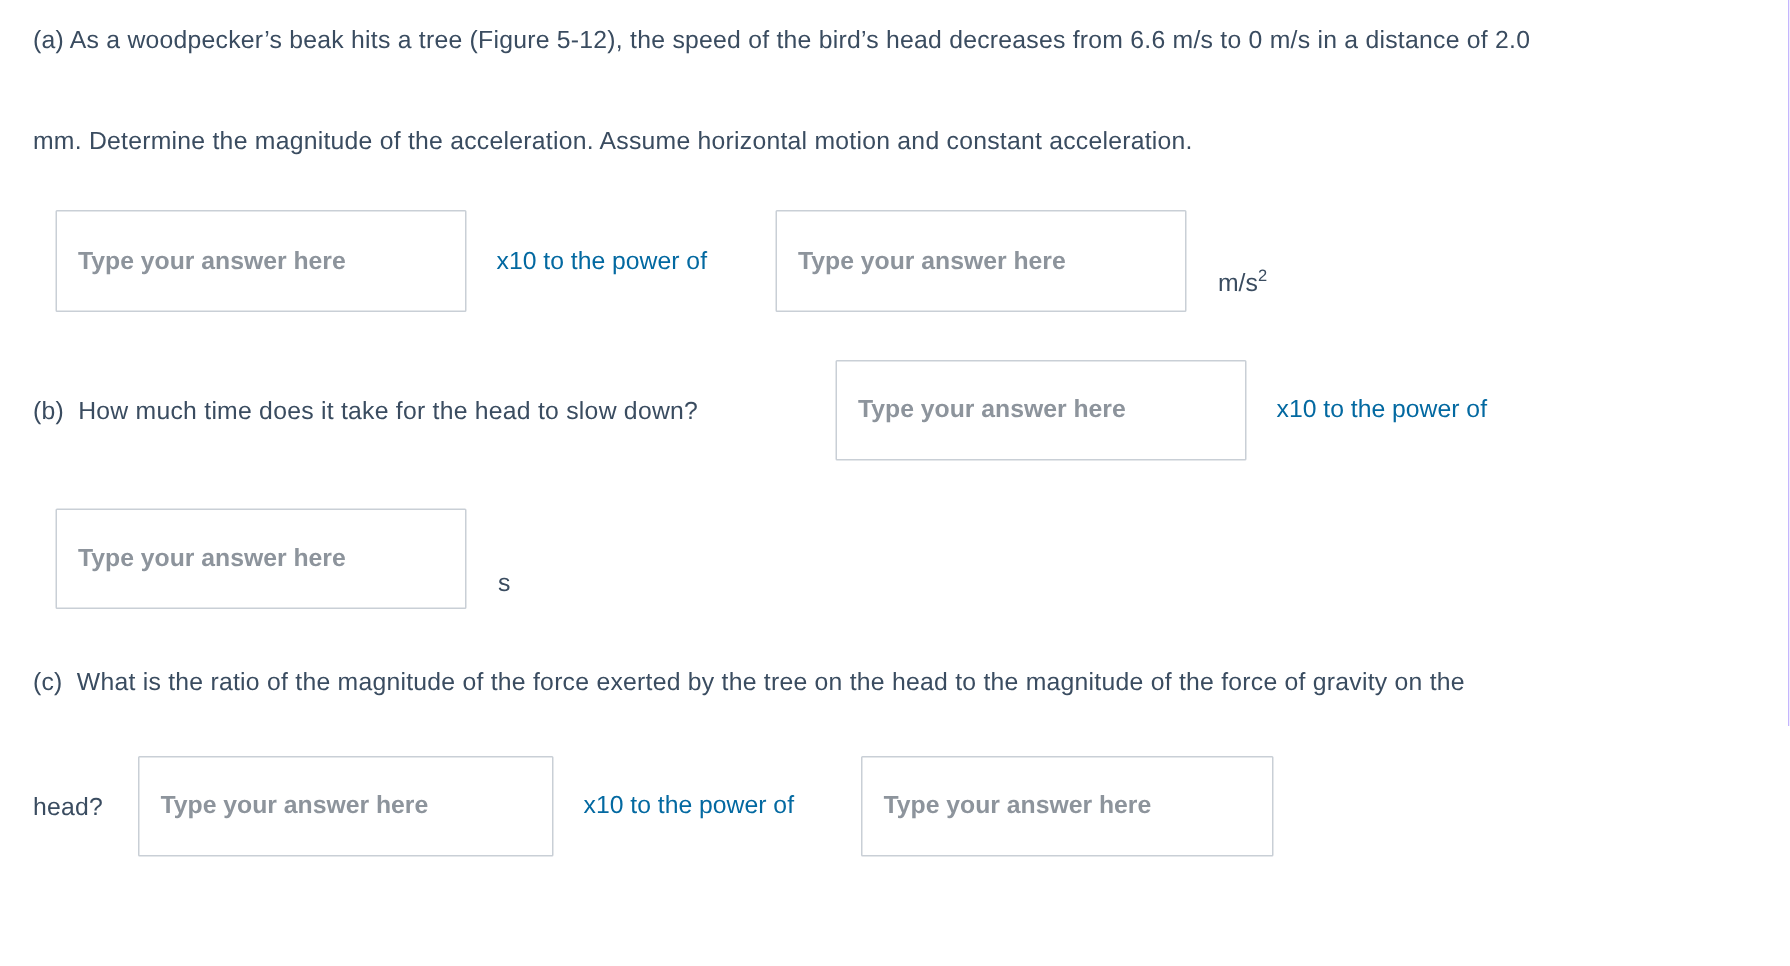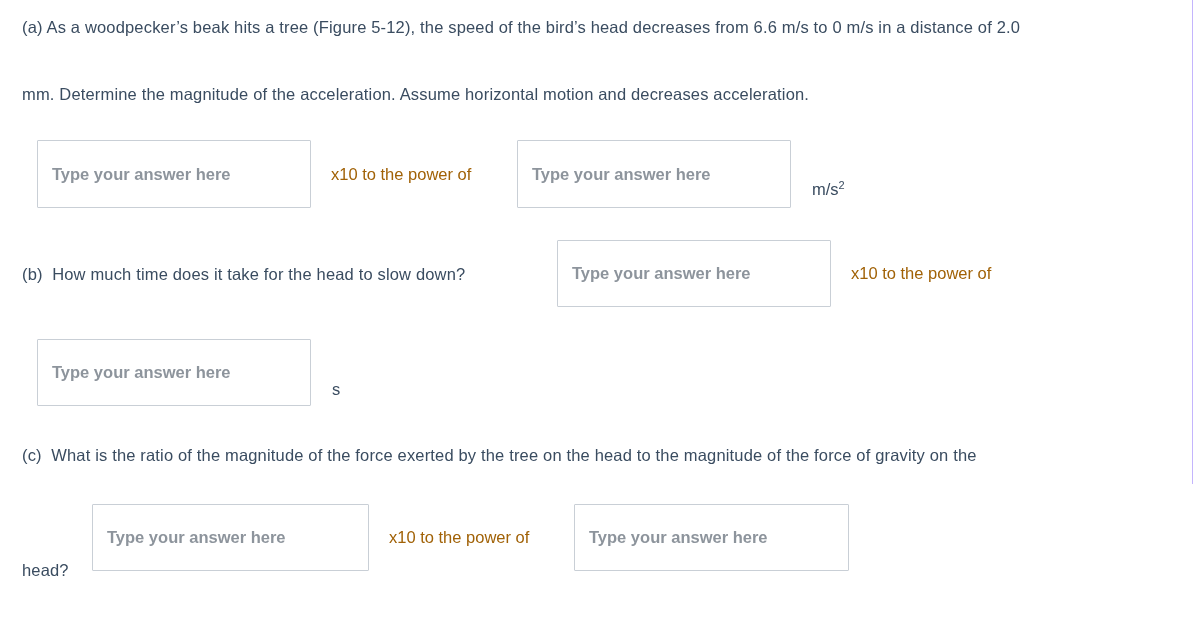--- a/index.html
+++ b/index.html
@@ -62,45 +62,45 @@
     margin-top: 16px;
   }
   .unit sup {
     font-size: 11px;
     vertical-align: super;
     line-height: 0;
   }
   .power-label {
     position: absolute;
     font-size: 16.5px;
-    color: #a16207;
+    color: #0369a1;
     white-space: pre;
   }
 </style>
 </head>
 <body>
 
 <div class="page">
 
   <div class="txt" style="left:22px; top:16px;">(a) As a woodpecker’s beak hits a tree (Figure 5-12), the speed of the bird’s head decreases from 6.6 m/s to 0 m/s in a distance of 2.0</div>
-  <div class="txt" style="left:22px; top:83px;">mm. Determine the magnitude of the acceleration. Assume horizontal motion and decreases acceleration.</div>
+  <div class="txt" style="left:22px; top:83px;">mm. Determine the magnitude of the acceleration. Assume horizontal motion and constant acceleration.</div>
 
   <input class="answer-box" type="text" style="left: 37px; top: 140px; width: 274px; height: 68px;" placeholder="Type your answer here">
   <div class="power-label" style="left:331px; top:165px;">x10 to the power of</div>
   <input class="answer-box" type="text" style="left: 517px; top: 140px; width: 274px; height: 68px;" placeholder="Type your answer here">
   <div class="unit" style="left:812px; top:164px;"><span>m/s</span><sup>2</sup></div>
 
   <div class="txt" style="left:22px; top:263px;">(b)  How much time does it take for the head to slow down?</div>
   <input class="answer-box" type="text" style="left: 557px; top: 240px; width: 274px; height: 67px;" placeholder="Type your answer here">
   <div class="power-label" style="left:851px; top:264px;">x10 to the power of</div>
 
   <input class="answer-box" type="text" style="left: 37px; top: 339px; width: 274px; height: 67px;" placeholder="Type your answer here">
   <div class="unit" style="left:332px; top:364px;">s</div>
 
   <div class="txt" style="left:22px; top:444px;text-align:center;">(c)  What is the ratio of the magnitude of the force exerted by the tree on the head to the magnitude of the force of gravity on the</div>
-  <div class="txt" style="left:22px; top:527px;margin-top:32px;">head?</div>
+  <div class="txt" style="left:22px; top:527px;">head?</div>
 
   <input class="answer-box" type="text" style="left: 92px; top: 504px; width: 277px; height: 67px;" placeholder="Type your answer here">
   <div class="power-label" style="left:389px; top:528px;">x10 to the power of</div>
   <input class="answer-box" type="text" style="left: 574px; top: 504px; width: 275px; height: 67px;" placeholder="Type your answer here">
 
 
 </div>
 
 </body></html>

